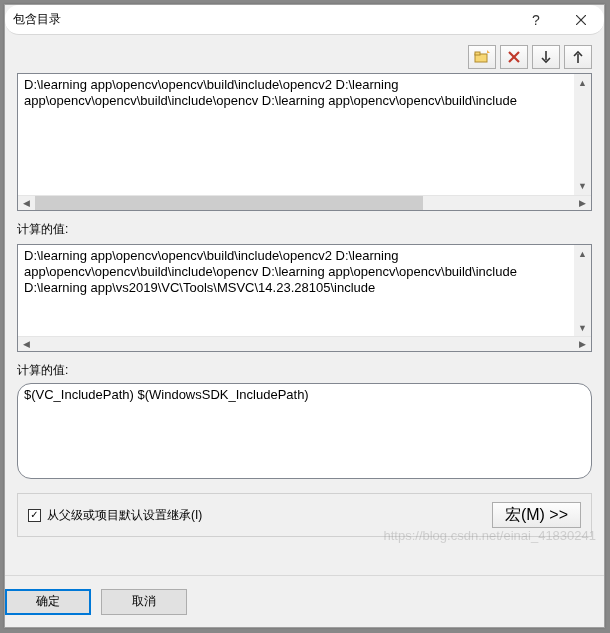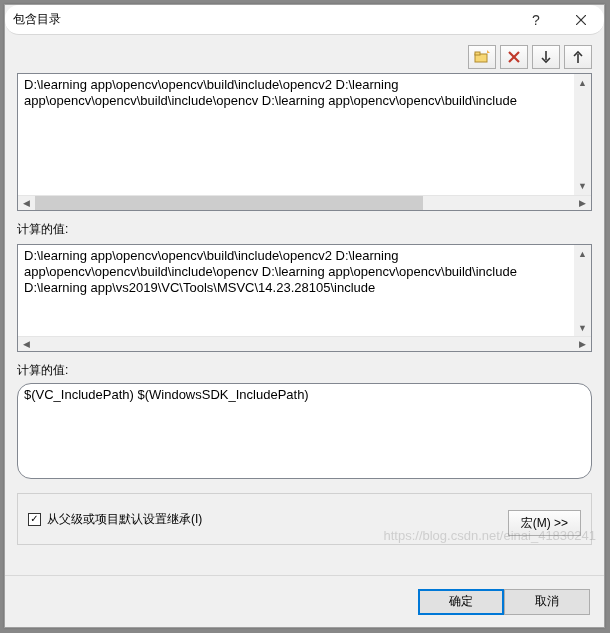--- a/index.html
+++ b/index.html
@@ -149,32 +149,31 @@
     justify-content:center;
     font-size:10px;
     line-height:10px;
     color:#000;
   }
   .macro-btn {
     height:26px;
     padding: 0 12px;
     border:1px solid #adadad;
     background:linear-gradient(#fdfdfd,#ececec);
-    font-size:12px;
-    display:flex;
-    align-items:center;
-    margin-top:8px;
+    font-size:16px;
+    display:flex;
+    align-items:center;
   }
   .dialogbar {
     height:52px;
     background:#f0f0f0;
     border-top:1px solid #d8d8d8;
     display:flex;
-    justify-content:flex-end;
-    align-items:center;
+    align-items:center;
+    gap:10px;
     padding-right:14px;
   }
   .dlgbtn {
     width:86px;
     height:26px;
     border:1px solid #adadad;
     background:#e1e1e1;
     font-size:12px;
     display:flex;
     align-items:center;

